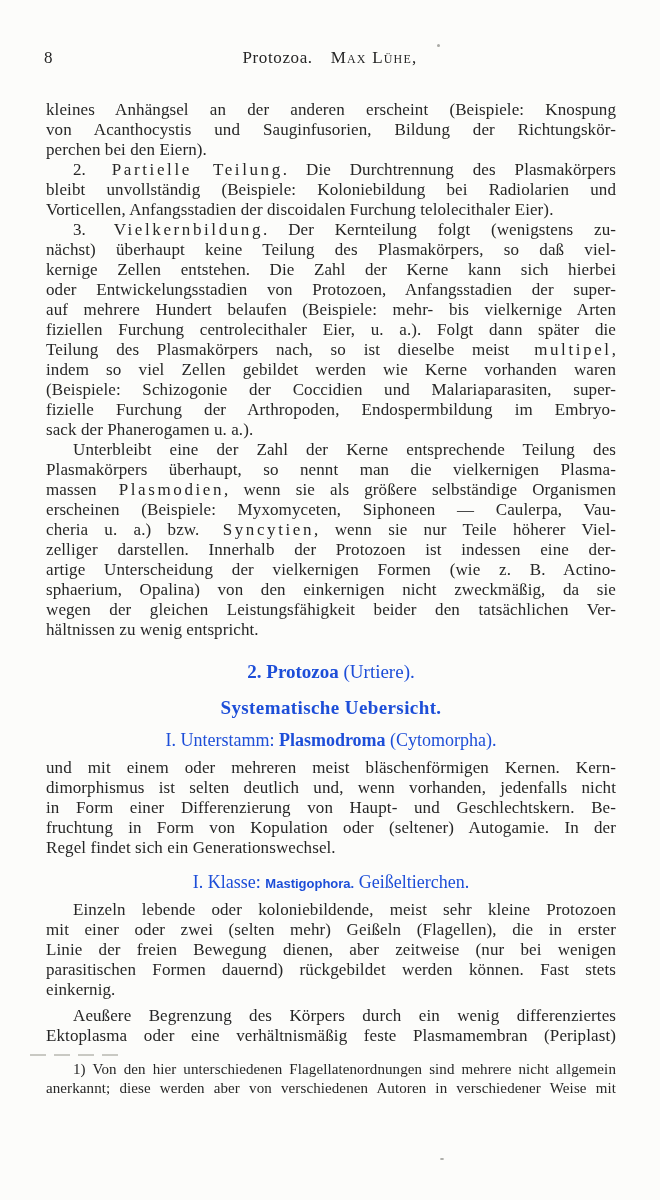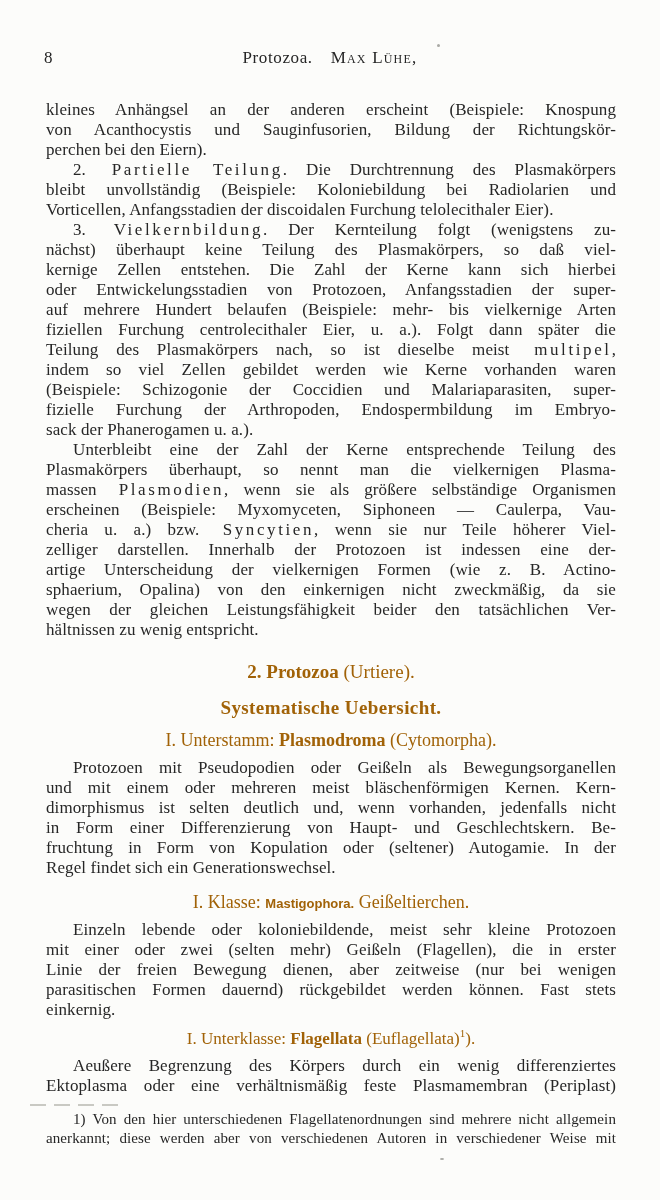--- a/index.html
+++ b/index.html
@@ -50,21 +50,21 @@
     letter-spacing: 0.1px;
   }
   .ln.last { text-align-last: left; }
   .ln.indent { text-indent: 27px; }
   .sperr { letter-spacing: 2.6px; margin-left: 7px; }
   
   .hd {
     height: 24px; line-height: 24px;
     text-align: center;
     overflow: hidden;
-    color: #a16207;
+    color: #1d4ed8;
   }
   .hd-protozoa   { margin-top: 20px; font-size: 19px; }
   .hd-uebersicht { margin-top: 12px; font-size: 19px; font-weight: bold; letter-spacing: 0.4px; }
   .hd-unterstamm { margin-top: 8px;  font-size: 18px; }
   .hd-klasse     { margin-top: 12px; font-size: 18px; }
   .hd-unterklasse{ margin-top: 8px;  font-size: 17px; height: 22px; line-height: 22px; }
   .hb { font-weight: bold; }
   .hb-sans { font-weight: bold; font-family: "Liberation Sans", sans-serif; font-size: 13px; }
   .sup { vertical-align: super; font-size: 11px; line-height: 0; }
   .p5 { margin-top: 6px; }
@@ -141,39 +141,37 @@
       <div class="ln last">hältnissen zu wenig entspricht.</div>
     </div>
 
     <div class="hd hd-protozoa"><span class="hb">2. Protozoa</span><span> (Urtiere).</span></div>
 
     <div class="hd hd-uebersicht">Systematische Uebersicht.</div>
 
     <div class="hd hd-unterstamm"><span>I. Unterstamm: </span><span class="hb">Plasmodroma</span><span> (Cytomorpha).</span></div>
 
     <div class="para p5">
-      <div class="ln indent">Protozoen mit Pseudopodien oder Geißeln als Bewegungsorganellen</div>
       <div class="ln">und mit einem oder mehreren meist bläschenförmigen Kernen.  Kern-</div>
       <div class="ln">dimorphismus ist selten deutlich und, wenn vorhanden, jedenfalls nicht</div>
       <div class="ln">in Form einer Differenzierung von Haupt- und Geschlechtskern.  Be-</div>
       <div class="ln">fruchtung in Form von Kopulation oder (seltener) Autogamie.  In der</div>
       <div class="ln last">Regel findet sich ein Generationswechsel.</div>
     </div>
 
     <div class="hd hd-klasse"><span>I. Klasse: </span><span class="hb-sans">Mastigophora.</span><span>  Geißeltierchen.</span></div>
 
     <div class="para p6">
       <div class="ln indent">Einzeln lebende oder koloniebildende, meist sehr kleine Protozoen</div>
       <div class="ln">mit einer oder zwei (selten mehr) Geißeln (Flagellen), die in erster</div>
       <div class="ln">Linie der freien Bewegung dienen, aber zeitweise (nur bei wenigen</div>
       <div class="ln">parasitischen Formen dauernd) rückgebildet werden können.  Fast stets</div>
       <div class="ln last">einkernig.</div>
     </div>
 
-    <div class="hd hd-unterklasse"><span>I. Unterklasse: </span><span class="hb">Flagellata</span><span> (Euflagellata)</span><span class="sup">1</span><span>).</span></div>
 
     <div class="para p7">
       <div class="ln indent">Aeußere Begrenzung des Körpers durch ein wenig differenziertes</div>
       <div class="ln">Ektoplasma oder eine verhältnismäßig feste Plasmamembran (Periplast)</div>
     </div>
 
     <div class="fn-sep"></div>
 
     <div class="footnote">
       <div class="ln fnln indent">1) Von den hier unterschiedenen Flagellatenordnungen sind mehrere nicht allgemein</div>

